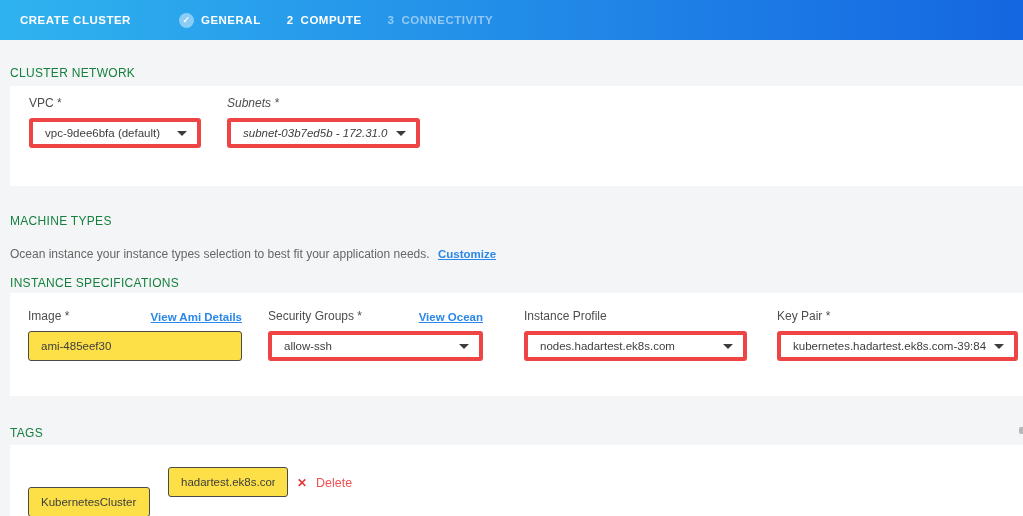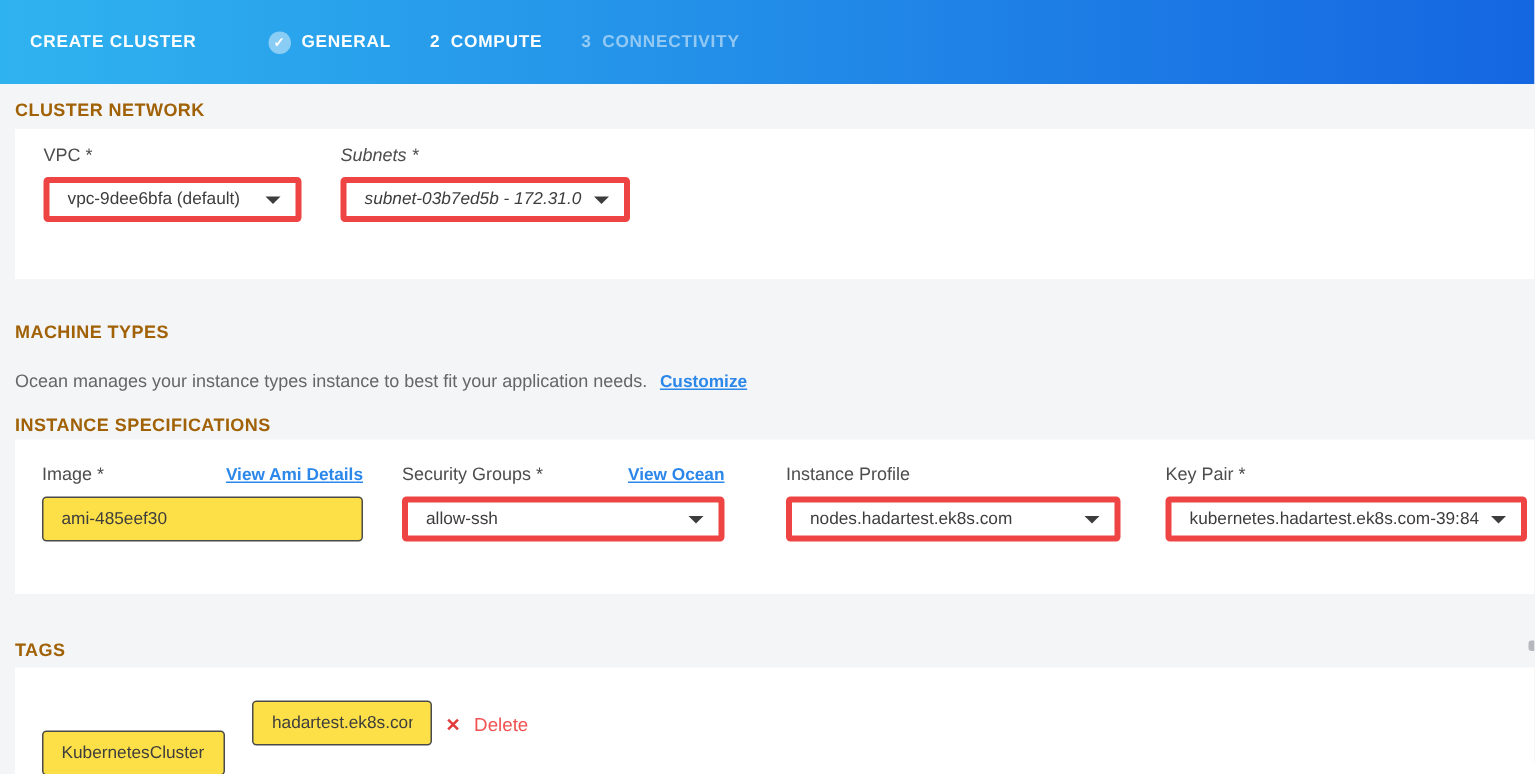--- a/index.html
+++ b/index.html
@@ -6,21 +6,21 @@
   html, body { width:1023px; height:516px; }
   body {
     font-family:"Liberation Sans", sans-serif;
     background:#f4f5f6;
     position:relative;
     overflow:hidden;
   }
 
   
   .header {
-    position:absolute; top:0; left:0; width:1023px; height:56px;
+    position:absolute; top:0; left:0; width:1023px; height:40px;
     background:linear-gradient(90deg,#2fb3ef 0%,#1566e1 100%);
     display:flex; align-items:center; color:#fff;
   }
   .header-title { font-size:11.5px; font-weight:bold; letter-spacing:.5px; margin-left:20px; }
   .steps { display:flex; align-items:center; margin-left:22px; }
   .step {
     display:flex; align-items:center; gap:7px;
     font-size:11.5px; font-weight:bold; letter-spacing:.5px;
     margin-left:26px; cursor:pointer; white-space:nowrap;
   }
@@ -28,21 +28,21 @@
   .check-circle {
     width:15px; height:15px; border-radius:50%;
     background:rgba(255,255,255,.45);
     display:flex; align-items:center; justify-content:center;
     font-size:9px; line-height:1; color:#fff;
   }
 
   
   .section-heading {
     position:absolute; left:10px;
-    font-size:12px; font-weight:bold; color:#a16207; letter-spacing:.3px;
+    font-size:12px; font-weight:normal; color:#15803d; letter-spacing:.3px;
   }
 
   
   .card { position:absolute; left:10px; right:0; background:#fff; }
   #card-network  { top:86px;  height:100px; }
   #card-specs    { top:293px; height:103px; }
   #card-tags     { top:445px; height:71px; }
 
   .field { position:absolute; }
   .field-head {
@@ -137,21 +137,21 @@
     <div class="select">
       <span class="select-value">subnet-03b7ed5b - 172.31.0.0/20 ...</span>
       <span class="caret"></span>
     </div>
   </div>
 </div>
 
 <div class="section-heading" style="top:214px;">MACHINE TYPES</div>
 
 <div class="desc">
-  <span>Ocean manages your instance types instance to best fit your application needs.</span>
+  <span>Ocean instance your instance types selection to best fit your application needs.</span>
   <span class="link">Customize</span>
 </div>
 
 <div class="section-heading" style="top:276px;">INSTANCE SPECIFICATIONS</div>
 
 <div class="card" id="card-specs">
 
   <div class="field" style="left:18px; top:16px; width:214px;">
     <div class="field-head">
       <span class="field-label">Image *</span>

